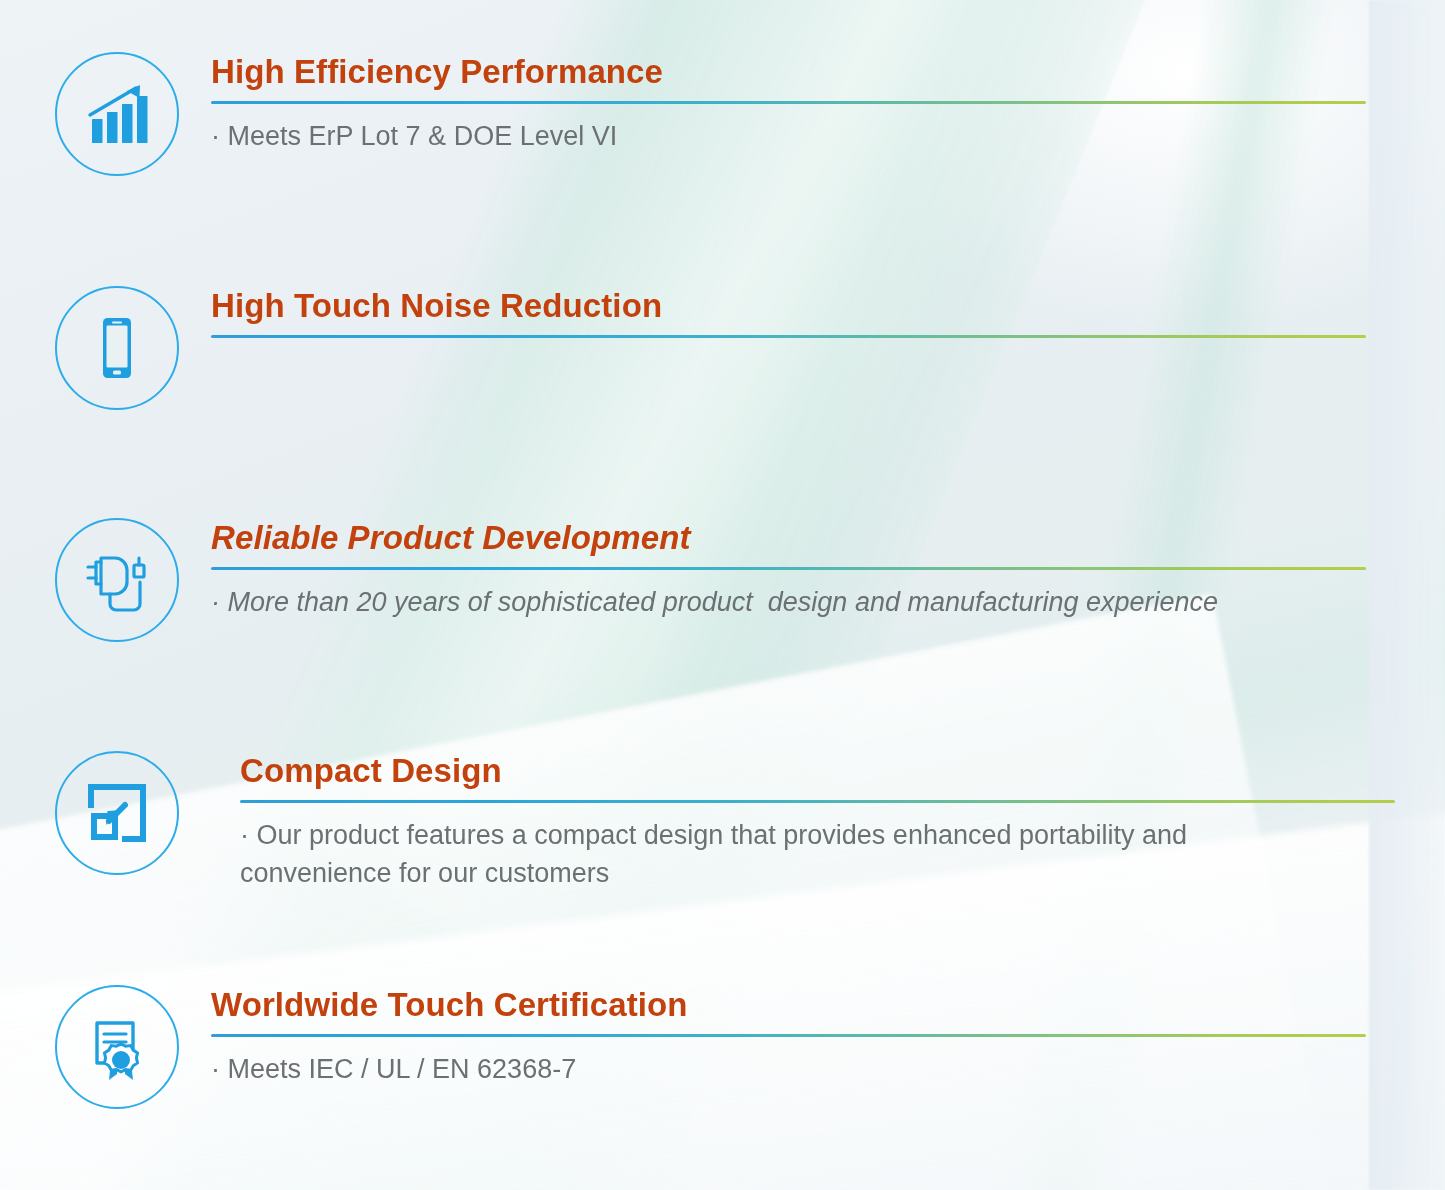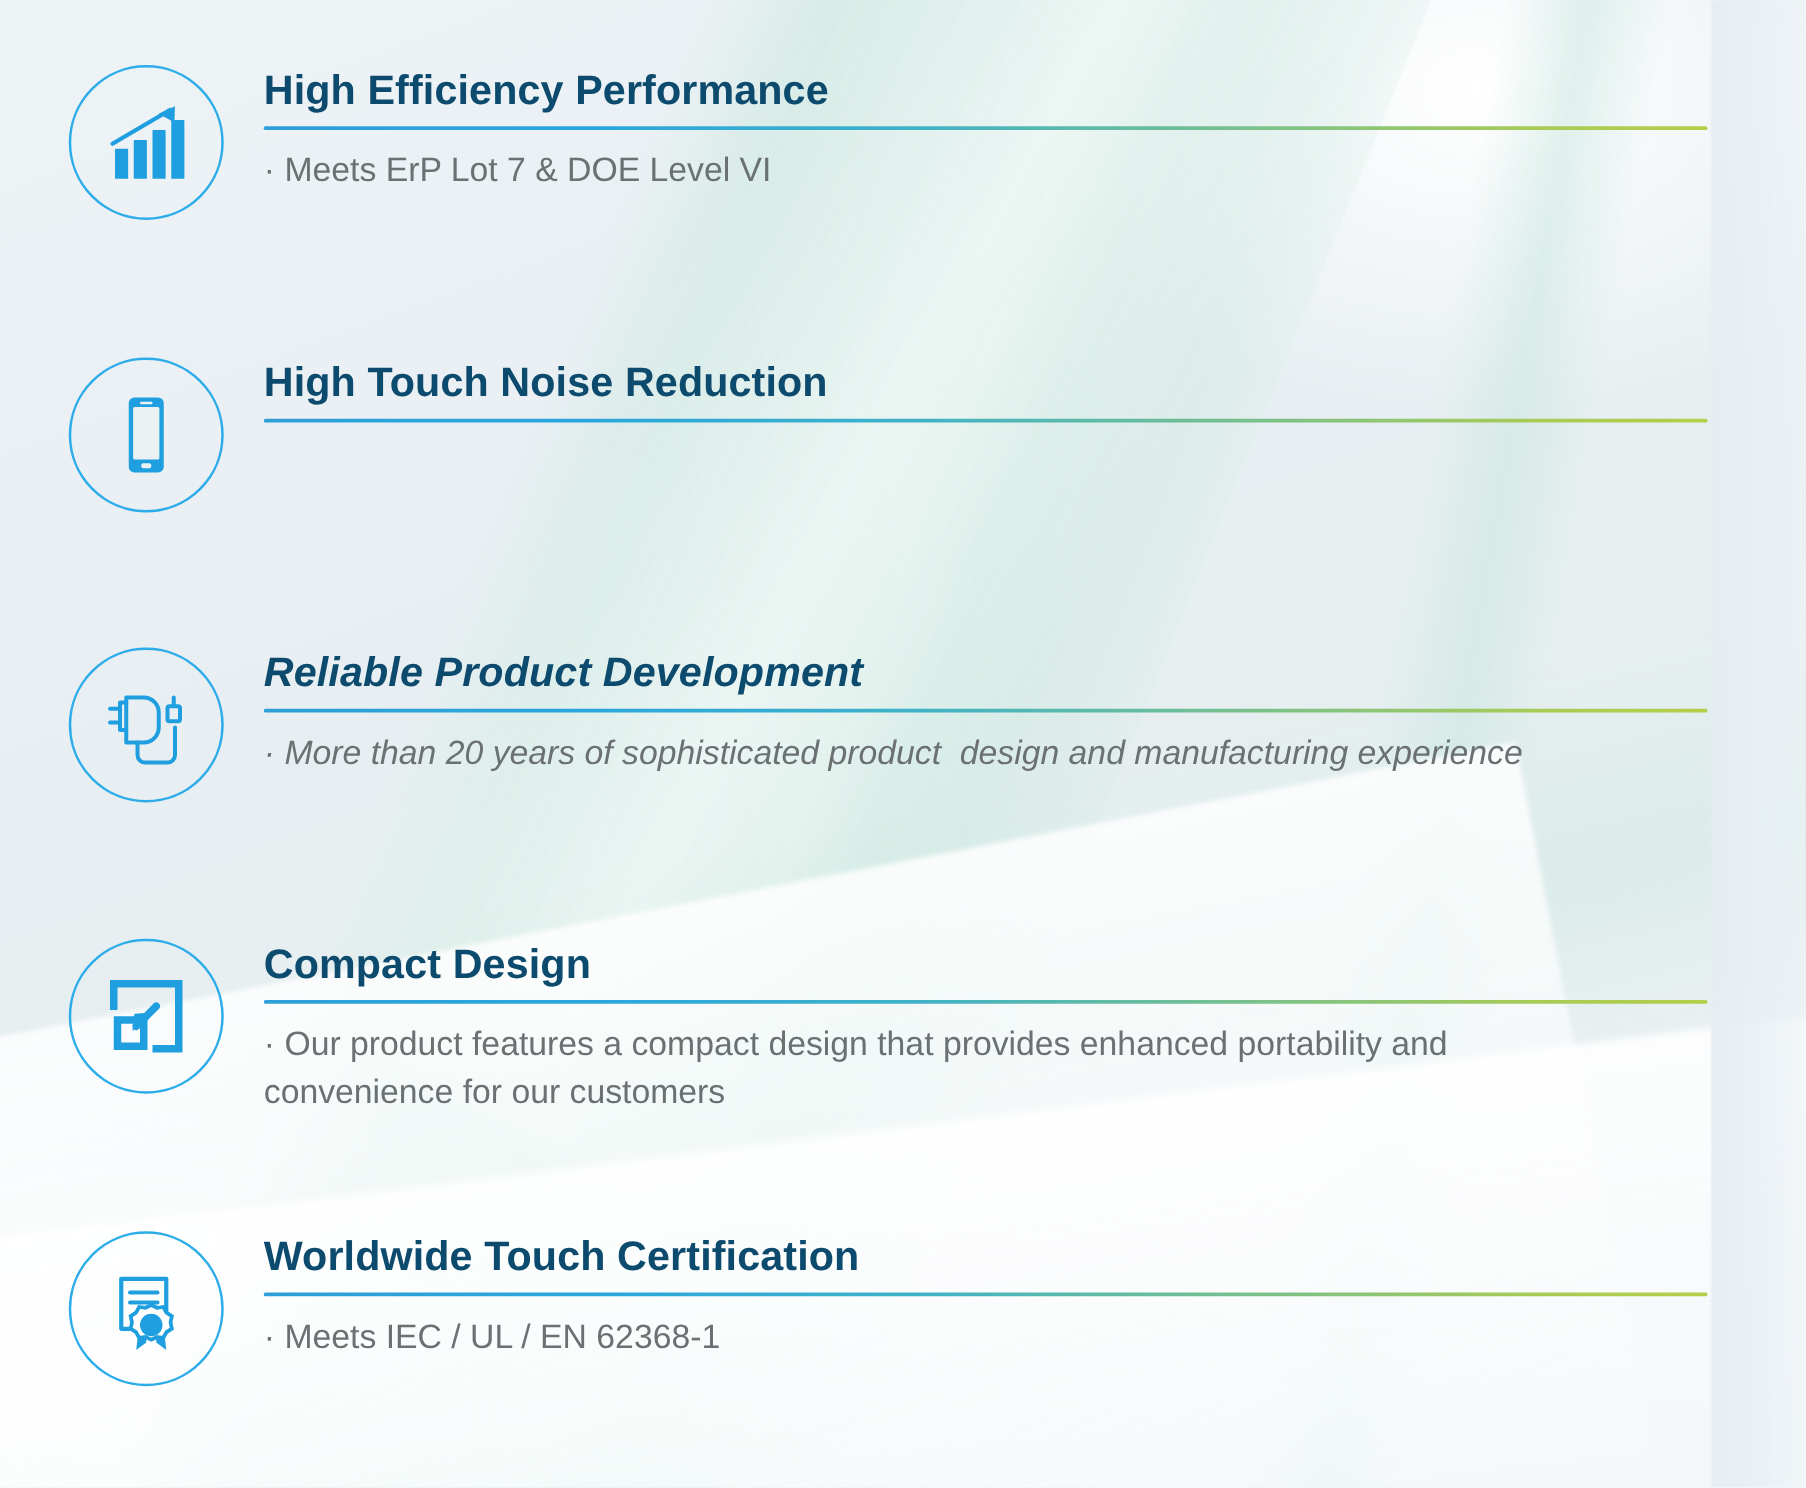--- a/index.html
+++ b/index.html
@@ -120,21 +120,21 @@
   }
   .icon-wrap svg { display: block; }
 
   .body-col {
     position: absolute;
     left: 211px;
     width: 1155px;
   }
 
   .feature-title {
-    color: #0c4a6e;
+    color: #c2410c;
     font-size: 33px;
     font-weight: bold;
     letter-spacing: 0.1px;
     line-height: 40px;
     white-space: nowrap;
   }
 
   .divider {
     height: 3px;
     width: 1155px;
@@ -245,21 +245,21 @@
       <div class="icon-wrap" style="top:0;">
         <svg width="70" height="70" viewBox="0 0 70 70" aria-hidden="true">
           <g fill="none" stroke="#1f9fe0" stroke-width="6">
             <path d="M9 30 V9 H61 V61 H40"></path>
             <rect x="12" y="38" width="21" height="21"></rect>
           </g>
           <path d="M27 43 L43 27" stroke="#1f9fe0" stroke-width="6" stroke-linecap="round"></path>
           <path d="M24 47 L25.5 33 L39 32 Z" fill="#1f9fe0"></path>
         </svg>
       </div>
-      <div class="body-col" style="top:0;">
+      <div class="body-col" style="top:0;margin-left:29px;">
         <div class="feature-title">Compact Design</div>
         <div class="divider"></div>
         <div class="bullets">
           <div class="bullet"><span class="dot">·</span> <span class="txt">Our product features a compact design that provides enhanced portability and
 convenience for our customers</span></div>
         </div>
       </div>
     </div>
 
     <div class="feature" style="top:985px;">
@@ -275,19 +275,19 @@
             <path d="M44 56 l7 4 l1 9 l-8 -6 z"></path>
           </g>
           <path d="M40 33 l4.6 2.2 l5.1 -0.6 l2.5 4.5 l4.3 2.8 l-1.1 5 l1.1 5 l-4.3 2.8 l-2.5 4.5 l-5.1 -0.6 l-4.6 2.2 l-4.6 -2.2 l-5.1 0.6 l-2.5 -4.5 l-4.3 -2.8 l1.1 -5 l-1.1 -5 l4.3 -2.8 l2.5 -4.5 l5.1 0.6 z" fill="#ffffff" stroke="#1f9fe0" stroke-width="3"></path>
           <circle cx="40" cy="49" r="9" fill="#1f9fe0"></circle>
         </svg>
       </div>
       <div class="body-col" style="top:0;">
         <div class="feature-title">Worldwide Touch Certification</div>
         <div class="divider"></div>
         <div class="bullets">
-          <div class="bullet"><span class="dot">·</span> <span class="txt">Meets IEC / UL / EN 62368-1</span></div>
+          <div class="bullet"><span class="dot">·</span> <span class="txt">Meets IEC / UL / EN 62368-7</span></div>
         </div>
       </div>
     </div>
 
   </div>
 </div>
 
 </body></html>

